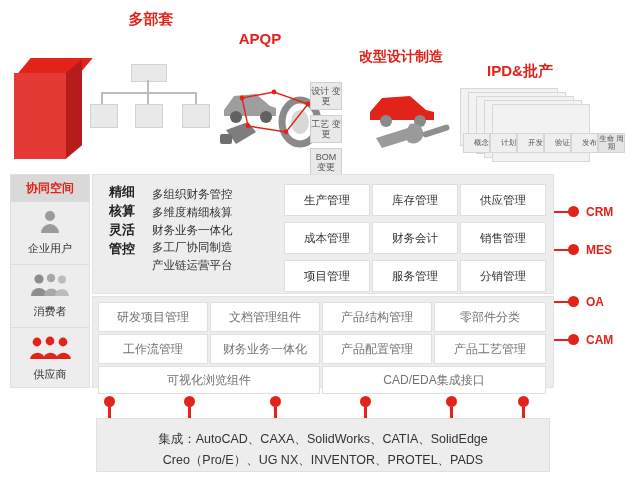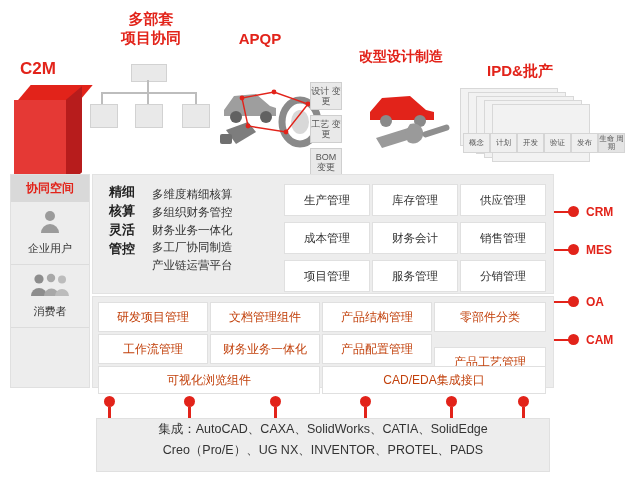--- a/index.html
+++ b/index.html
@@ -46,21 +46,21 @@
   
   .doc{
     position:absolute;width:96px;height:56px;background:#f2f2f2;
     border:1px solid #d8d8d8;
   }
   .ipd-strip{
     position:absolute;display:flex;
   }
   .ipd-cell{
     width:25px;height:18px;background:#efefef;border:1px solid #d5d5d5;
-    font-size:7.5px;color:#555;display:flex;align-items:center;justify-content:center;
+    font-size:7.5px;color:#555;display:flex;align-items:center;justify-content:flex-end;
     text-align:center;line-height:1.05;
   }
   .ipd-cell.last{background:#e4e4e4;}
 
   
   .side-wrap{
     width:74px;background:#ededed;border:1px solid #e0e0e0;
   }
   .side-title{
     background:#d9d9d9;color:#e2231a;font-weight:bold;font-size:12px;
@@ -76,21 +76,21 @@
   .panel{
     background:#ededed;border:1px solid #e2e2e2;
   }
   .cell{
     background:#ffffff;border:1px solid #e0e0e0;
     font-size:11.5px;color:#333;
     display:flex;align-items:center;justify-content:center;
   }
   .cell-wide{
     background:#ffffff;border:1px solid #e0e0e0;
-    font-size:12px;color:#c2410c;
+    font-size:12px;color:#737373;
     display:flex;align-items:center;justify-content:center;
   }
   .lefttext{
     font-size:13px;font-weight:bold;color:#222;line-height:1.45;text-align:center;
   }
   .midtext{
     font-size:11.5px;color:#333;line-height:1.55;
   }
 
   
@@ -98,46 +98,44 @@
   .pin-dot{
     width:11px;height:11px;border-radius:50%;background:#e2231a;
   }
   .pin-label{font-size:12px;font-weight:bold;color:#e2231a;}
 
   
   .conn{width:3px;background:#e2231a;}
   .conn-dot{width:11px;height:11px;border-radius:50%;background:#e2231a;}
   .bottom-bar{
     background:#ededed;border:1px solid #e0e0e0;
-    display:flex;align-items:flex-start;justify-content:center;
+    display:flex;align-items:flex-end;justify-content:center;
     text-align:center;font-size:12.5px;color:#333;line-height:1.7;
   }
 </style>
 </head>
 <body>
 
 <div class="abs toplabel" style="left:96px;top:10px;width:110px;font-size:15px;">
   <div>多部套</div>
-  <div>项目协同</div>
 </div>
 
 <div class="abs toplabel" style="left:210px;top:30px;width:100px;font-size:15px;">
   <div>APQP</div>
 </div>
 
 <div class="abs toplabel" style="left:336px;top:48px;width:130px;font-size:14px;">
   <div>改型设计制造</div>
 </div>
 
 <div class="abs toplabel" style="left:460px;top:62px;width:120px;font-size:15px;">
   <div>IPD&amp;批产</div>
 </div>
 
 <div class="abs" style="left:14px;top:58px;">
-  <div class="toplabel" style="font-size:17px;margin-bottom:6px;text-align:left;padding-left:6px;">C2M</div>
   <div style="position:relative;width:80px;height:104px;">
     <div class="abs cube-top" style="left:10px;top:0;"></div>
     <div class="abs cube-face" style="left:0px;top:15px;"></div>
     <div class="abs cube-face" style="left:26px;top:15px;width:26px;"></div>
     <div class="abs cube-side" style="left:52px;top:8px;"></div>
   </div>
 </div>
 
 <div class="abs" style="left:92px;top:64px;width:114px;height:60px;">
   <div class="abs org-box" style="left:39px;top:0;width:34px;height:16px;"></div>
@@ -247,34 +245,45 @@
       <circle cx="11" cy="7" r="4.6" fill="#8d8d8d"></circle>
         <path d="M3 24 a8 8 0 0 1 16 0 z" fill="#8d8d8d"></path>
       <circle cx="23" cy="6" r="4.2" fill="#a8a8a8"></circle>
         <path d="M16 24 a7.4 7.4 0 0 1 14.8 0 z" fill="#a8a8a8"></path>
       <circle cx="34" cy="7.5" r="4" fill="#bcbcbc"></circle>
         <path d="M27 24 a7 7 0 0 1 14 0 z" fill="#bcbcbc"></path>
     </svg>
     <div class="lbl">消费者</div>
   </div>
 
+  <div class="side-item" style="border-bottom:none;">
+    <svg width="46" height="26" viewBox="0 0 46 26">
+      <circle cx="10" cy="7" r="4.4" fill="#e2231a"></circle>
+        <path d="M3 24 a7.6 7.6 0 0 1 15 0 z" fill="#e2231a"></path>
+      <circle cx="23" cy="6" r="4.4" fill="#e2231a"></circle>
+        <path d="M16 24 a7.6 7.6 0 0 1 15 0 z" fill="#e2231a"></path>
+      <circle cx="36" cy="7" r="4.4" fill="#e2231a"></circle>
+        <path d="M29 24 a7.6 7.6 0 0 1 15 0 z" fill="#e2231a"></path>
+    </svg>
+    <div class="lbl">供应商</div>
+  </div>
 </div>
 
 <div class="abs panel" style="left:92px;top:174px;width:460px;height:118px;"></div>
 
 <div class="abs lefttext" style="left:96px;top:183px;width:52px;">
   <div>精细</div>
   <div>核算</div>
   <div>灵活</div>
   <div>管控</div>
 </div>
 
 <div class="abs midtext" style="left:152px;top:186px;width:124px;">
+  <div>多组织财务管控</div>
   <div>多维度精细核算</div>
-  <div>多组织财务管控</div>
   <div>财务业务一体化</div>
   <div>多工厂协同制造</div>
   <div>产业链运营平台</div>
 </div>
 
 <div class="abs cell" style="left:284px;top:184px;width:84px;height:30px;">
     <span>生产管理</span>
   </div>
 <div class="abs cell" style="left:372px;top:184px;width:84px;height:30px;">
     <span>库存管理</span>
@@ -320,21 +329,21 @@
 
 <div class="abs cell-wide" style="left:98px;top:334px;width:108px;height:28px;">
     <span>工作流管理</span>
   </div>
 <div class="abs cell-wide" style="left:210px;top:334px;width:108px;height:28px;">
     <span>财务业务一体化</span>
   </div>
 <div class="abs cell-wide" style="left:322px;top:334px;width:108px;height:28px;">
     <span>产品配置管理</span>
   </div>
-<div class="abs cell-wide" style="left:434px;top:347px;width:110px;height:28px;">
+<div class="abs cell-wide" style="left:434px;top:334px;width:110px;height:28px;">
     <span>产品工艺管理</span>
   </div>
 
 <div class="abs cell-wide" style="left:98px;top:366px;width:220px;height:26px;">
     <span>可视化浏览组件</span>
   </div>
 <div class="abs cell-wide" style="left:322px;top:366px;width:222px;height:26px;">
     <span>CAD/EDA集成接口</span>
   </div>
 

